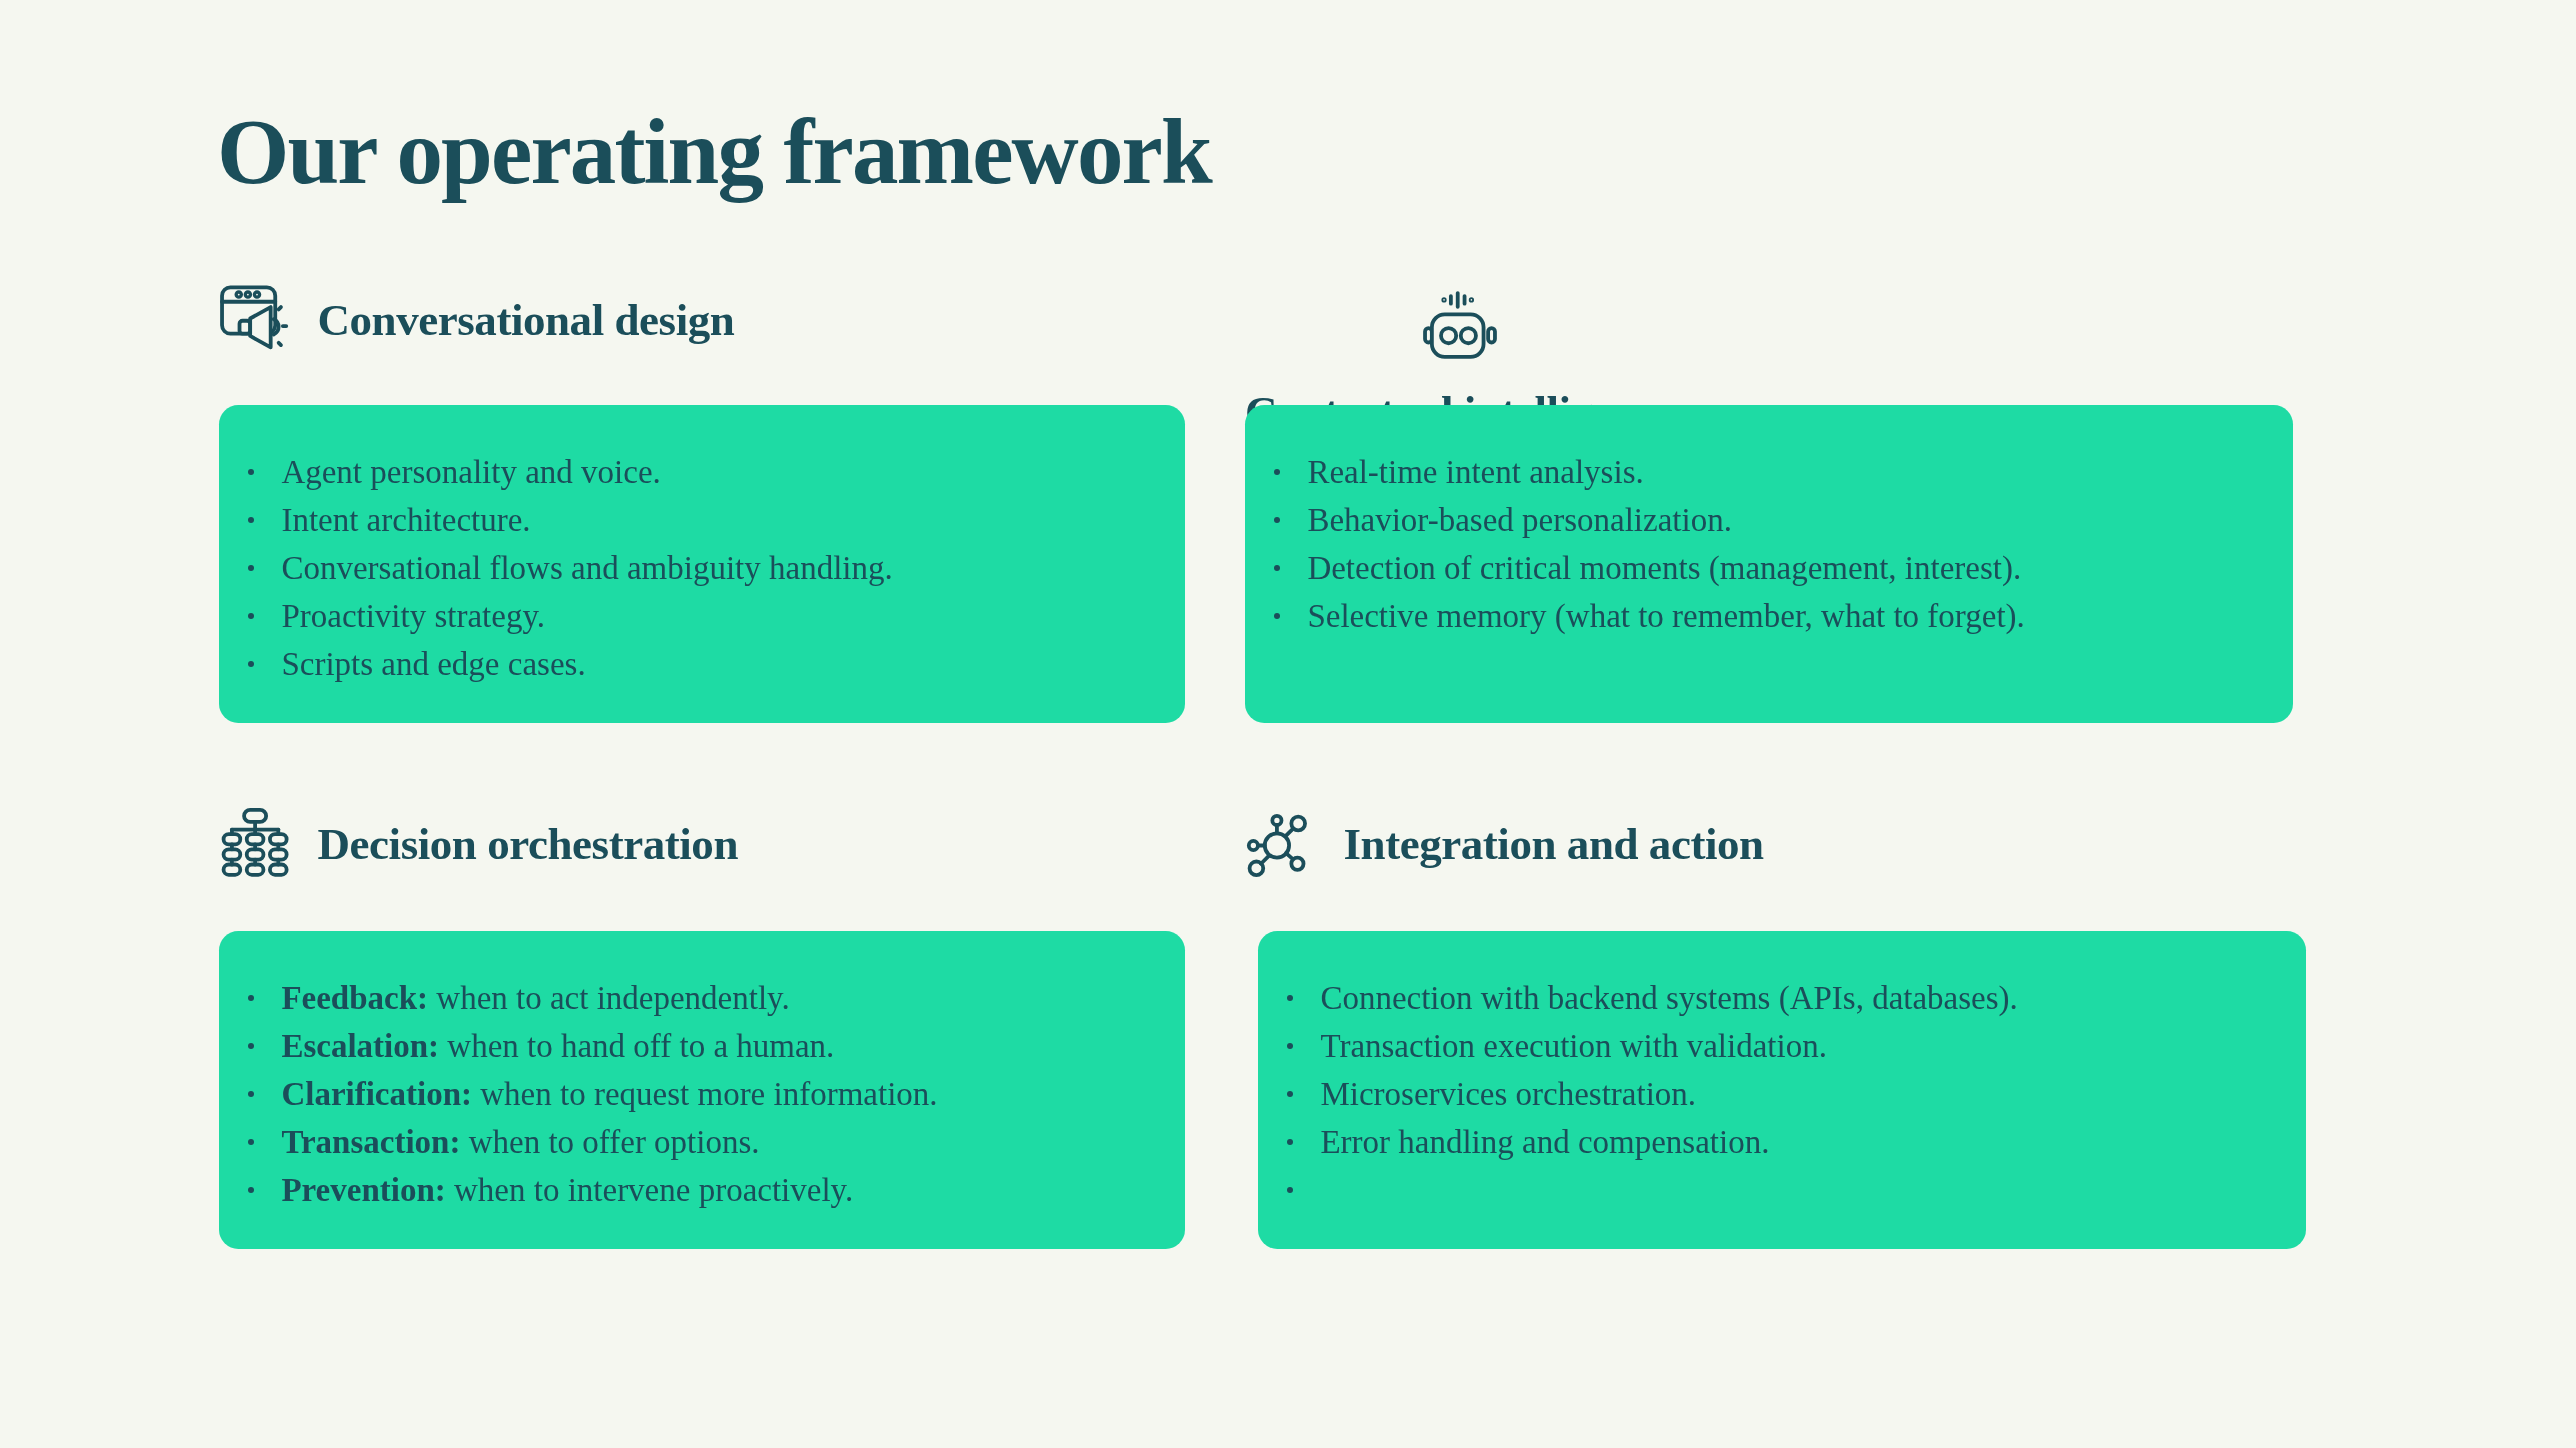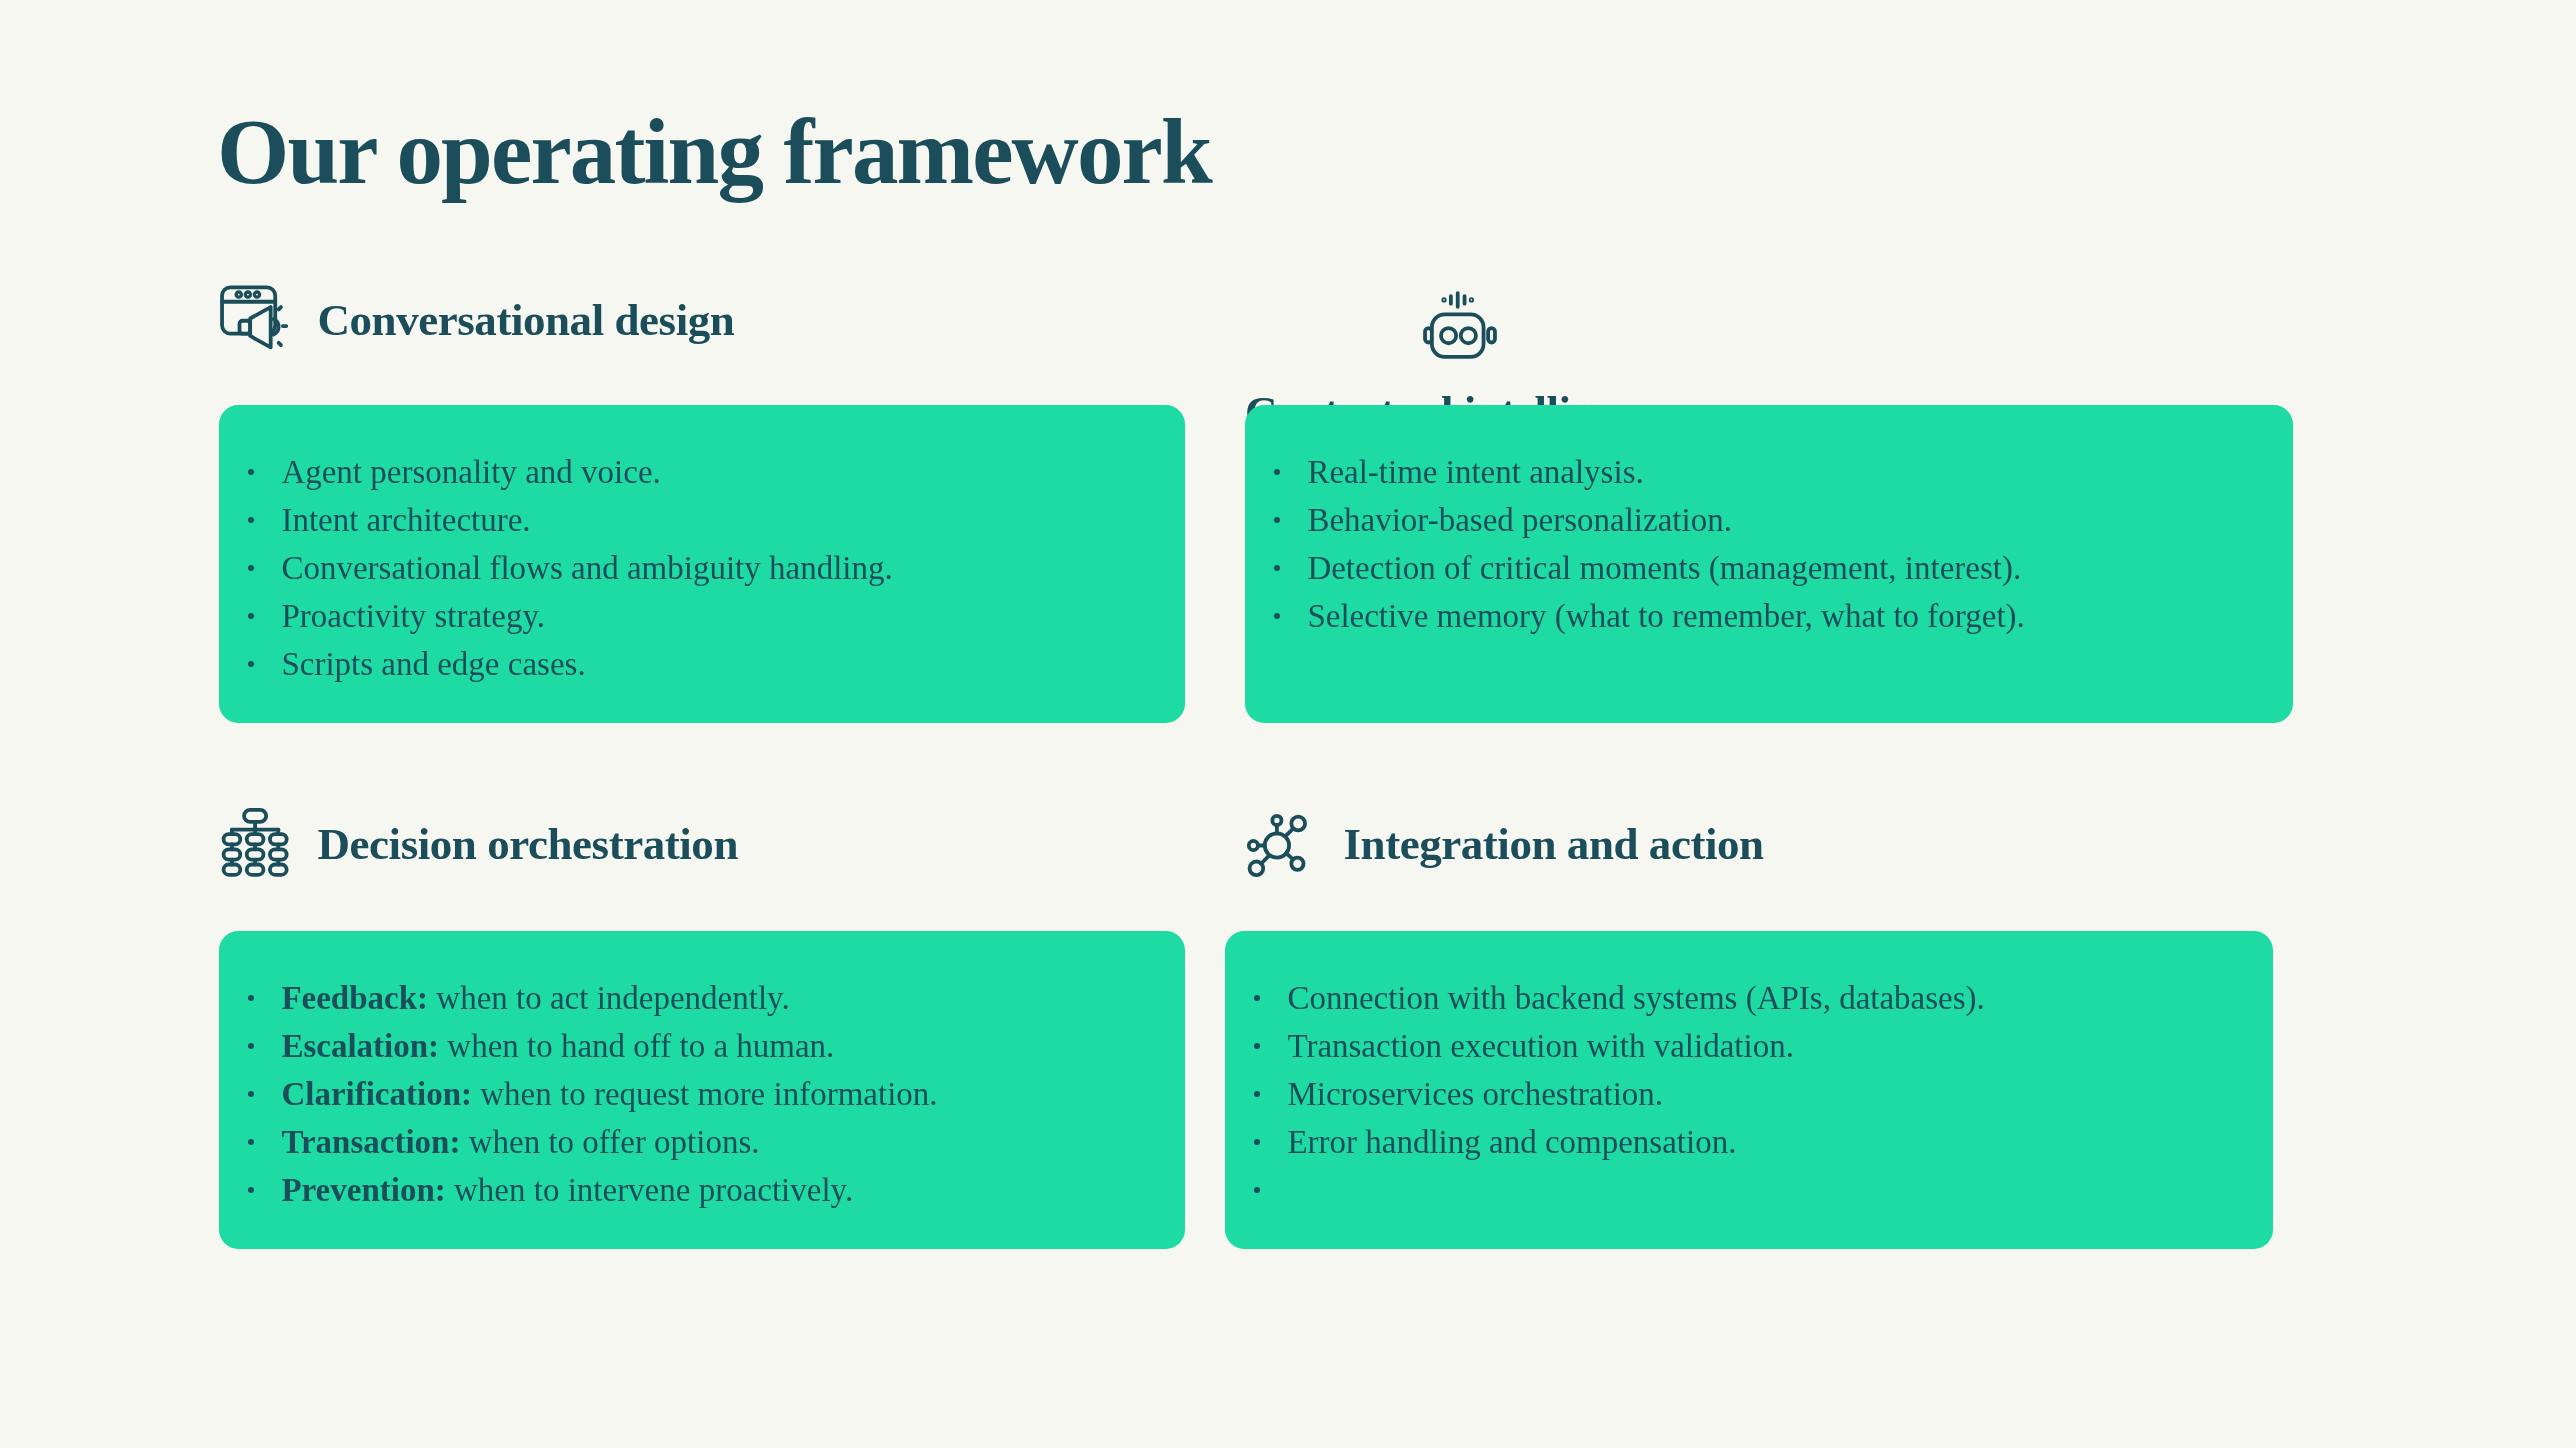--- a/index.html
+++ b/index.html
@@ -52,21 +52,21 @@
 
   
   .card{
     position:absolute;
     background:var(--card);
     border-radius:19.3px;
   }
   .c11{left:219px;top:405px;width:966px;height:318px;}
   .c12{left:1245px;top:405px;width:1048px;height:318px;}
   .c21{left:219px;top:931px;width:966px;height:318px;}
-  .c22{left:1225px;top:931px;width:1048px;height:318px;}
+  .c22{left:1258px;top:931px;width:1048px;height:318px;}
 
   .card ul{
     list-style:none;
     padding:43px 16px 0 29px;
     font-family:Liberation Serif, serif;
   }
   .card li{
     display:flex;
     align-items:center;
     height:48px;

